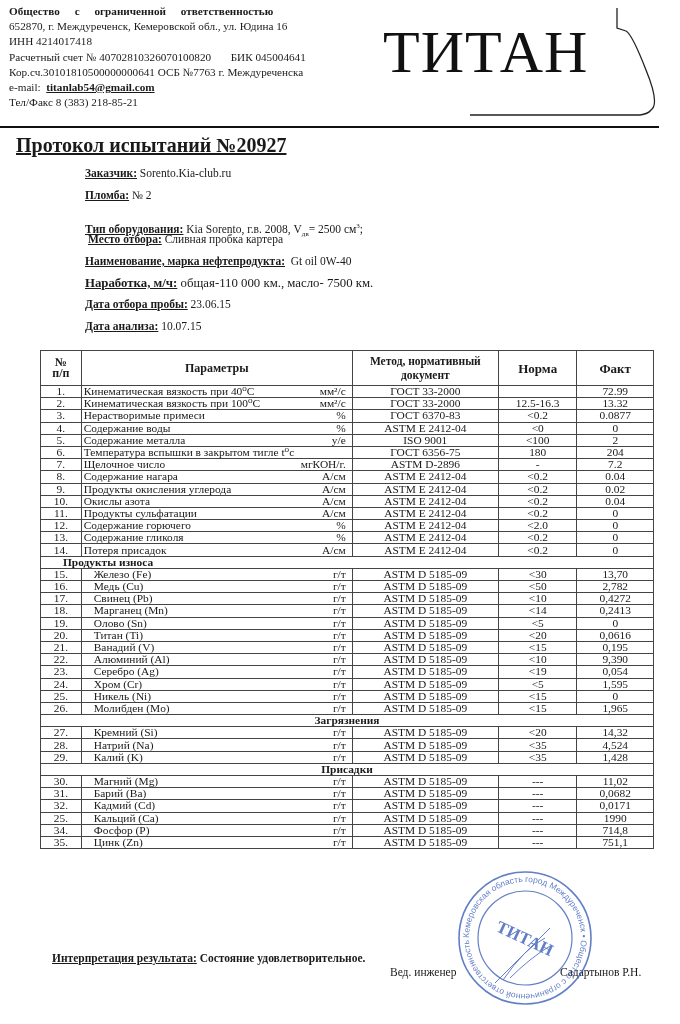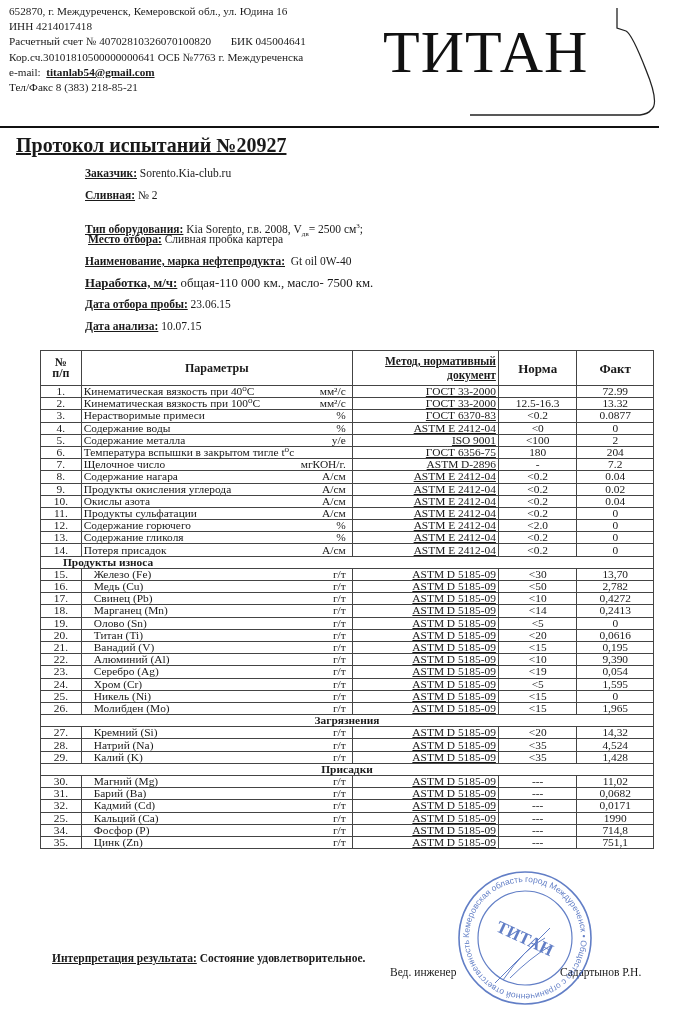--- a/index.html
+++ b/index.html
@@ -16,58 +16,59 @@
   .field .lbl{font-weight:bold;text-decoration:underline;margin-left:33px;}
   .field.big{font-size:12.8px;}
   table.res{position:absolute;left:40px;top:350px;border-collapse:collapse;width:614px;font-size:11.4px;}
   table.res td, table.res th{border:1px solid #444;padding:0 2px;height:11.2px;line-height:11px;}
   table.res th{font-weight:bold;height:34px;}
   table.res th.c-n,table.res th.c-p{font-size:12px;}
   table.res th.c-norm,table.res th.c-fact{font-size:13px;}
   table.res th.c-meth{font-size:11.5px;line-height:14px;}
   .c-n{width:36px;text-align:center;}
   .c-p{width:268px;}
-  .c-meth{width:142px;text-align:right;text-decoration:underline;}
+  .c-meth{width:142px;text-align:center;}
   .c-norm{width:74px;text-align:center;}
   .c-fact{width:72px;text-align:center;margin-top:35px;}
   .pwrap{display:flex;justify-content:space-between;}
   .pwrap .unit{padding-right:4px;}
   .ind{padding-left:10px;}
   tr.section td{font-weight:bold;border-left:1px solid #444;border-right:1px solid #444;}
   tr.section td.left{text-align:left;padding-left:22px;}
   tr.section td.center{text-align:center;}
   .interp{position:absolute;left:52px;top:952px;font-size:11.5px;font-weight:bold;}
   .interp .lbl{text-decoration:underline;}
   .sign{position:absolute;left:390px;top:966px;font-size:11.5px;}
   .sign .nm{position:absolute;left:170px;top:0;white-space:nowrap;}
   .stamp{position:absolute;left:455px;top:868px;width:140px;height:140px;pointer-events:none;opacity:.8;}
 </style>
 </head>
 <body>
 
 <div class="hdr-left">
+  <div class="org">Общество с ограниченной ответственностью</div>
   <div>652870, г. Междуреченск, Кемеровской обл., ул. Юдина 16</div>
   <div>ИНН 4214017418</div>
   <div><span>Расчетный счет № 40702810326070100820</span>&nbsp;&nbsp;&nbsp;&nbsp;&nbsp;&nbsp;&nbsp;<span>БИК 045004641</span></div>
   <div>Кор.сч.30101810500000000641 ОСБ №7763 г. Междуреченска</div>
   <div><span>e-mail:</span>&nbsp;&nbsp;<span class="email">titanlab54@gmail.com</span></div>
   <div>Тел/Факс 8 (383) 218-85-21</div>
 </div>
 
 <svg class="logo-frame" viewBox="0 0 680 130">
   <path d="M617 8 L617 28 L626 31 Q632 34 646 70 Q660 104 651 110 Q648 114 640 115 L470 115" fill="none" stroke="#222" stroke-width="1.3"></path>
 </svg>
 <div class="logo">ТИТАН</div>
 
 <div class="rule"></div>
 
 <div class="title"><span>Протокол испытаний №20927</span></div>
 
 <div class="field" style="top:167px"><span class="lbl">Заказчик:</span> <span>Sorento.Kia-club.ru</span></div>
-<div class="field" style="top:189px"><span class="lbl">Сливная:</span> <span>№ 2</span></div>
+<div class="field" style="top:189px"><span class="lbl">Пломба:</span> <span>№ 2</span></div>
 <div class="field" style="top:222px"><span class="lbl">Тип оборудования:</span> <span><span>Kia Sorento, г.в. 2008, V</span><sub style="font-size:7px">дв</sub><span>= 2500 см</span><sup style="font-size:7px">3</sup><span>;</span></span></div>
 <div class="field" style="top:233px;left:55px"><span class="lbl">Место отбора:</span> <span>Сливная пробка картера</span></div>
 <div class="field" style="top:255px"><span class="lbl">Наименование, марка нефтепродукта:</span>&nbsp; <span>Gt oil 0W-40</span></div>
 <div class="field big" style="top:276px"><span class="lbl">Наработка, м/ч:</span> <span>общая-110 000 км., масло- 7500 км.</span></div>
 <div class="field" style="top:298px"><span class="lbl">Дата отбора пробы:</span> <span>23.06.15</span></div>
 <div class="field" style="top:320px"><span class="lbl">Дата анализа:</span> <span>10.07.15</span></div>
 
 <table class="res">
   <thead>
     <tr>

